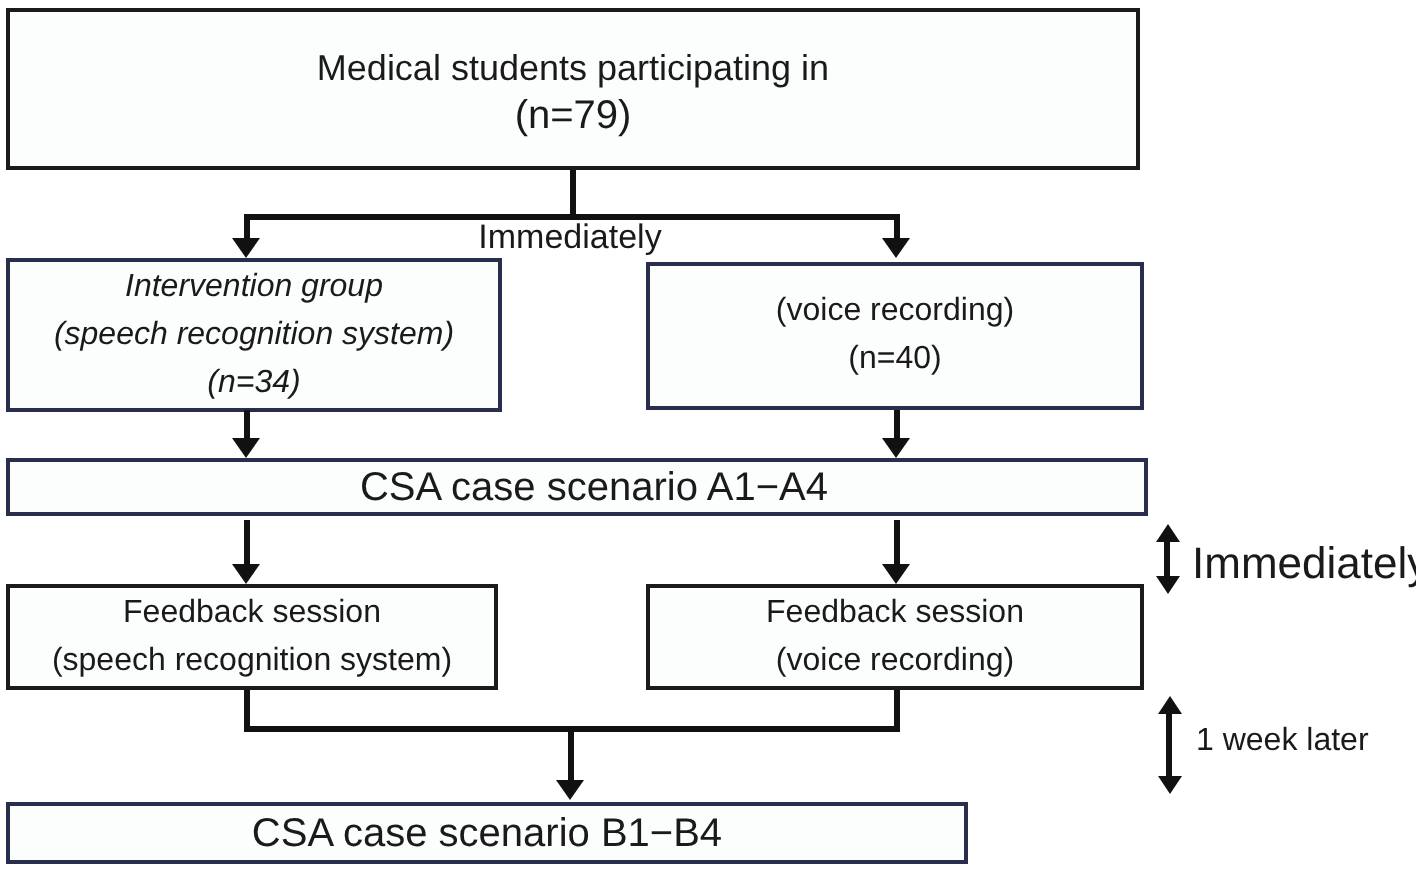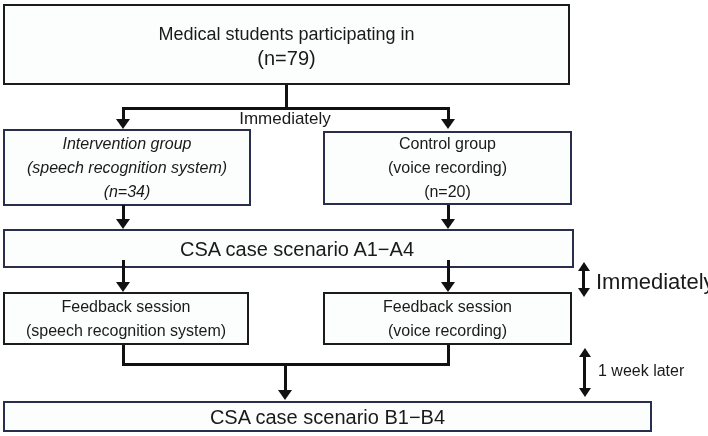--- a/index.html
+++ b/index.html
@@ -44,31 +44,30 @@
 
   <div class="label" style="left:220px; top:109px; width:130px; text-align:center; font-size:17px;">Immediately</div>
 
   <div class="box b-navy" style="left:3px; top:129px; width:248px; height:77px;font-style:italic;">
     <span class="t-md">Intervention group</span>
     <span class="t-md">(speech recognition system)</span>
     <span class="t-md">(n=34)</span>
   </div>
 
   <div class="box b-navy" style="left:323px; top:131px; width:249px; height:74px;">
-    <span class="t-md">Control group</span>
     <span class="t-md">(voice recording)</span>
-    <span class="t-md">(n=20)</span>
+    <span class="t-md">(n=40)</span>
   </div>
 
   <div class="line" style="left:122px; top:205px; width:3px; height:15px;"></div>
   <div class="ah ah-down" style="left:116px; top:219px;"></div>
   <div class="line" style="left:447px; top:205px; width:3px; height:15px;"></div>
   <div class="ah ah-down" style="left:441px; top:219px;"></div>
 
-  <div class="box b-navy" style="left:3px; top:229px; width:571px; height:39px;padding-left:17px;">
+  <div class="box b-navy" style="left:3px; top:229px; width:571px; height:29px;padding-left:17px;">
     <span class="t-sm">CSA case scenario A1−A4</span>
   </div>
 
   <div class="line" style="left:122px; top:260px; width:3px; height:23px;"></div>
   <div class="ah ah-down" style="left:116px; top:282px;"></div>
   <div class="line" style="left:447px; top:260px; width:3px; height:23px;"></div>
   <div class="ah ah-down" style="left:441px; top:282px;"></div>
 
   <div class="box b-black" style="left:3px; top:292px; width:246px; height:53px;">
     <span class="t-md">Feedback session</span>
@@ -78,21 +77,21 @@
     <span class="t-md">Feedback session</span>
     <span class="t-md">(voice recording)</span>
   </div>
 
   <div class="line" style="left:122px; top:345px; width:3px; height:21px;"></div>
   <div class="line" style="left:447px; top:345px; width:3px; height:21px;"></div>
   <div class="line" style="left:122px; top:363px; width:328px; height:3px;"></div>
   <div class="line" style="left:284px; top:363px; width:3px; height:27px;"></div>
   <div class="ah ah-down" style="left:278px; top:390px;"></div>
 
-  <div class="box b-navy" style="left:3px; top:401px; width:649px; height:31px;">
+  <div class="box b-navy" style="left:3px; top:401px; width:481px; height:31px;">
     <span class="t-sm">CSA case scenario B1−B4</span>
   </div>
 
   <div class="ah ah-up-sm" style="left:578px; top:262px;"></div>
   <div class="line" style="left:582px; top:269px; width:3px; height:21px;"></div>
   <div class="ah ah-down-sm" style="left:578px; top:288px;"></div>
   <div class="label" style="left:596px; top:269px; font-size:22px;">Immediately</div>
 
   <div class="ah ah-up-sm" style="left:579px; top:348px;"></div>
   <div class="line" style="left:583px; top:355px; width:3px; height:35px;"></div>

